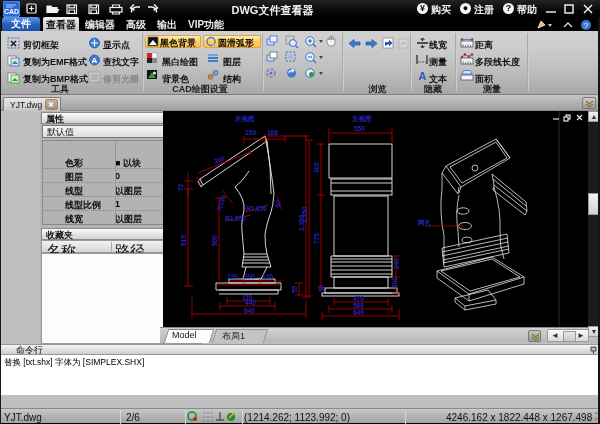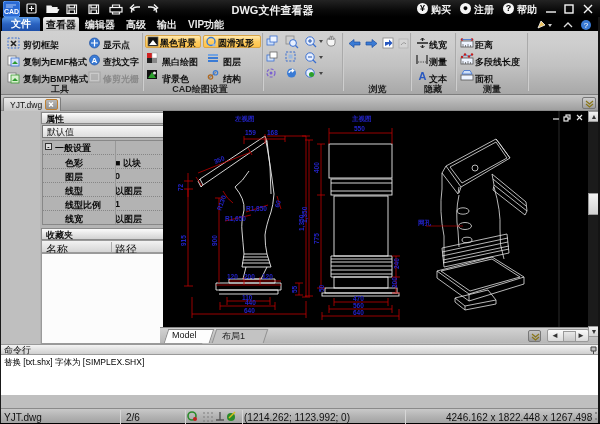--- a/index.html
+++ b/index.html
@@ -346,24 +346,20 @@
       </div>
 </div>
 
 <div id="lpanel">
   <div class="phead" style="top:1px"><span style="margin-left:4px">属性</span><span class="pin" style="top:2px;width:7px;height:8px"><svg width="7" height="9">
             <path d="M1 1 L6 1 L6 5 L1 5 Z M3.5 5 L3.5 8" stroke="#444" stroke-width="1" fill="#bbb"></path>
           </svg></span></div>
   <div id="combo"><span style="margin-left:4px">默认值</span>
     <span style="position:absolute;right:4px;top:0px;font-size:8px">▼</span></div>
   <div id="grid">
-    <div class="grow" style="top:0px">
-          <span style="position:absolute;left:2px;top:2px;width:7px;height:7px;border:1px solid #333;background:#ddd;font-size:7px;line-height:5px;text-align:center;box-sizing:border-box">-</span>
-          <span style="position:absolute;left:12px;top:1px">一般设置</span>
-        </div>
     <div class="grow" style="top:14px">
           <span style="position:absolute;left:22px;top:2px">色彩</span>
           <span class="gval" style="top:2px">■ 以块</span>
         </div>
     <div class="grow" style="top:28px">
           <span style="position:absolute;left:22px;top:2px">图层</span>
           <span class="gval" style="top:2px">0</span>
         </div>
     <div class="grow" style="top:42px">
           <span style="position:absolute;left:22px;top:2px">线型</span>
@@ -380,21 +376,21 @@
     <div style="position:absolute;left:72px;top:0;width:1px;height:83px;background:#979797"></div>
     <div id="gsb">
       <div class="sbbtn" style="top:0">▲</div>
       <div class="sbbtn" style="top:11px;height:22px"></div>
       <div class="sbbtn" style="bottom:0">▼</div>
     </div>
   </div>
   <div class="phead" style="top:117px"><span style="margin-left:4px">收藏夹</span><span class="pin" style="top:2px;width:7px;height:8px"><svg width="7" height="9">
             <path d="M1 1 L6 1 L6 5 L1 5 Z M3.5 5 L3.5 8" stroke="#444" stroke-width="1" fill="#bbb"></path>
           </svg></span></div>
-  <div class="abs" style="left:1px;top:129px;width:189px;height:13px;background:linear-gradient(#f2f2f2,#d5d5d5);border:1px solid #9a9a9a;box-sizing:border-box;font-size:11px;color:#111">
+  <div class="abs" style="left:1px;top:129px;width:189px;height:13px;background:linear-gradient(#f2f2f2,#d5d5d5);border:1px solid #9a9a9a;box-sizing:border-box;font-size:15px;color:#111">
     <span style="position:absolute;left:4px;top:1px">名称</span>
     <span style="position:absolute;left:73px;top:1px">路径</span>
     <div style="position:absolute;left:69px;top:1px;width:1px;height:10px;background:#aaa"></div>
   </div>
   <div class="abs" style="left:1px;top:142px;width:161px;height:91px;background:#fcfcfc;border:1px solid #9a9a9a;box-sizing:border-box"></div>
 </div>
 
 <div id="canvas">
 <svg width="437" height="216" viewBox="0 0 437 216" style="position:absolute;left:0;top:0">
   <g font-family="Liberation Sans" font-size="6.5" fill="#2323c8" font-weight="bold">
@@ -546,21 +542,21 @@
           <path d="M1 1 L4.5 4 L8 1 M1 4 L4.5 7 L8 4" stroke="#8a7617" stroke-width="1.2" fill="none"></path>
         </svg>
       </div>
   <div class="abs" style="left:387px;top:1px;width:42px;height:13px;background:linear-gradient(#fafafa,#dadada);border:1px solid #999;border-radius:2px;box-sizing:border-box">
     <span style="position:absolute;left:3px;top:1px;font-size:8px;color:#333">◄</span>
     <span style="position:absolute;right:3px;top:1px;font-size:8px;color:#333">►</span>
     <div style="position:absolute;left:15px;top:1px;width:11px;height:9px;background:linear-gradient(#e8e8e8,#c8c8c8);border:1px solid #999"></div>
   </div>
 </div>
 
-<div id="cmdhead"><span style="margin-left:4px">命令行</span><span class="pin" style="top:1px;width:7px;height:8px"><svg width="7" height="9">
+<div id="cmdhead"><span style="margin-left:16px">命令行</span><span class="pin" style="top:1px;width:7px;height:8px"><svg width="7" height="9">
           <path d="M1 1 L6 1 L6 5 L1 5 Z M3.5 5 L3.5 8" stroke="#444" stroke-width="1" fill="#bbb"></path>
         </svg></span></div>
 <div id="cmdtext">
   <div class="tx" style="left:4px;top:2px">替换 [txt.shx] 字体为 [SIMPLEX.SHX]</div>
 </div>
 
 <div id="statusbar">
   <div class="scell" style="left:0;width:120px">
         <span style="position:absolute;left:4px;top:2px">YJT.dwg</span>
       </div>

